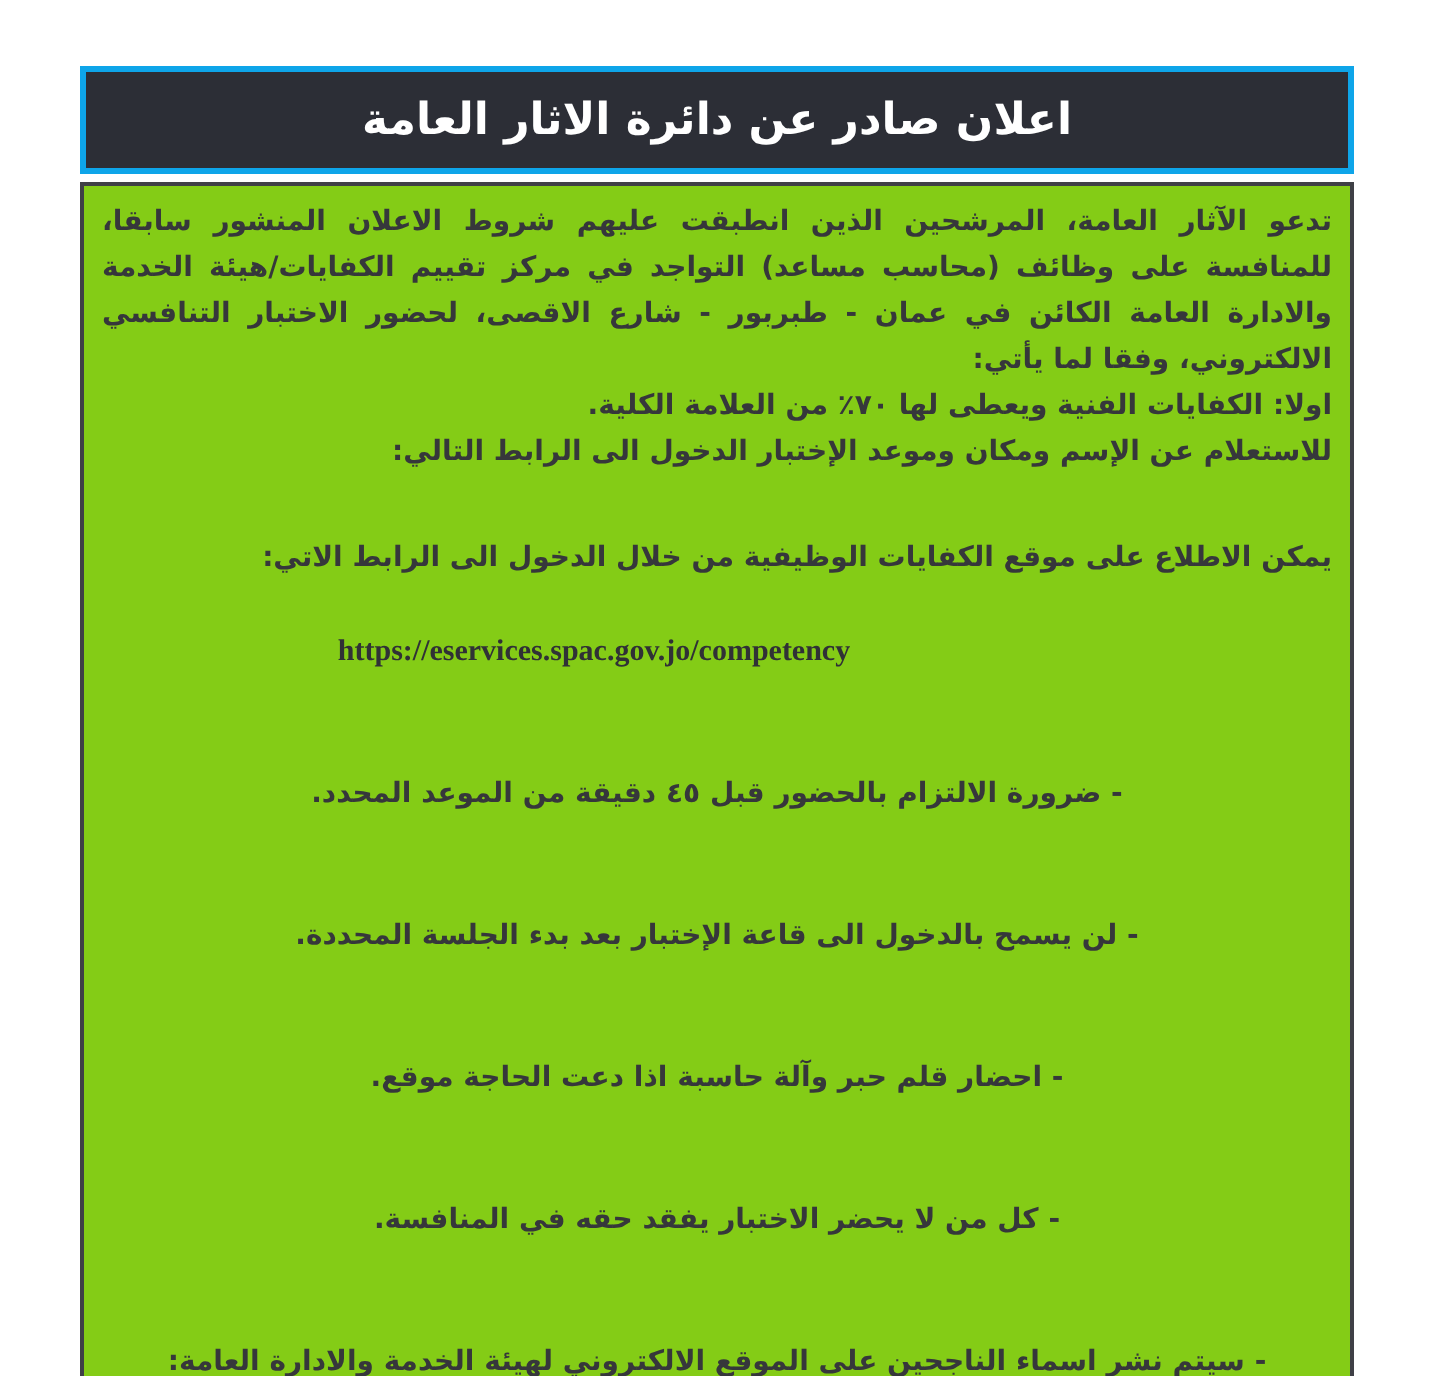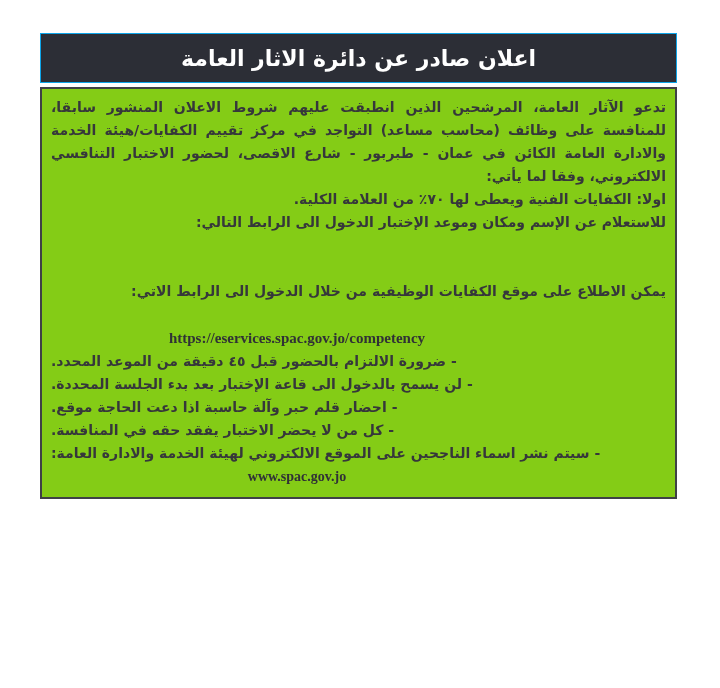--- a/index.html
+++ b/index.html
@@ -12,21 +12,21 @@
     font-family: "DejaVu Sans", sans-serif;
   }
   .announcement {
     position: absolute;
     left: 40px;
     top: 33px;
     width: 637px;
   }
   .title-bar {
     background: #2c2e36;
-    border: 1px solid #0ea5e9;
+    border: 3px solid #0ea5e9;
     height: 48px;
     display: flex;
     align-items: center;
     justify-content: center;
     color: #ffffff;
     font-size: 22px;
     font-weight: bold;
     direction: rtl;
   }
   .body-box {
@@ -51,32 +51,32 @@
     direction: ltr;
     width: 80%;
     margin-right: 20%;
     text-align: center;
     font-family: "Liberation Serif", serif;
     font-weight: bold;
     font-size: 15px;
     color: #303136;
   }
   .gap-1 { margin-top: 24px; }
-  .gap-2 { margin-top: 46px; }
+  .gap-2 { margin-top: 30px; }
   .footer-url {
     direction: ltr;
     width: 80%;
     margin-right: 20%;
     text-align: center;
     font-family: "Liberation Serif", serif;
     font-weight: bold;
     font-size: 14px;
     color: #303136;
   }
-  .notes div { text-align: left; }
+  .notes div { text-align: center; margin-top: 48px; }
 </style>
 </head>
 <body>
 
 <div class="announcement">
 
   <div class="title-bar">
     <span>اعلان صادر عن دائرة الاثار العامة</span>
   </div>
 

